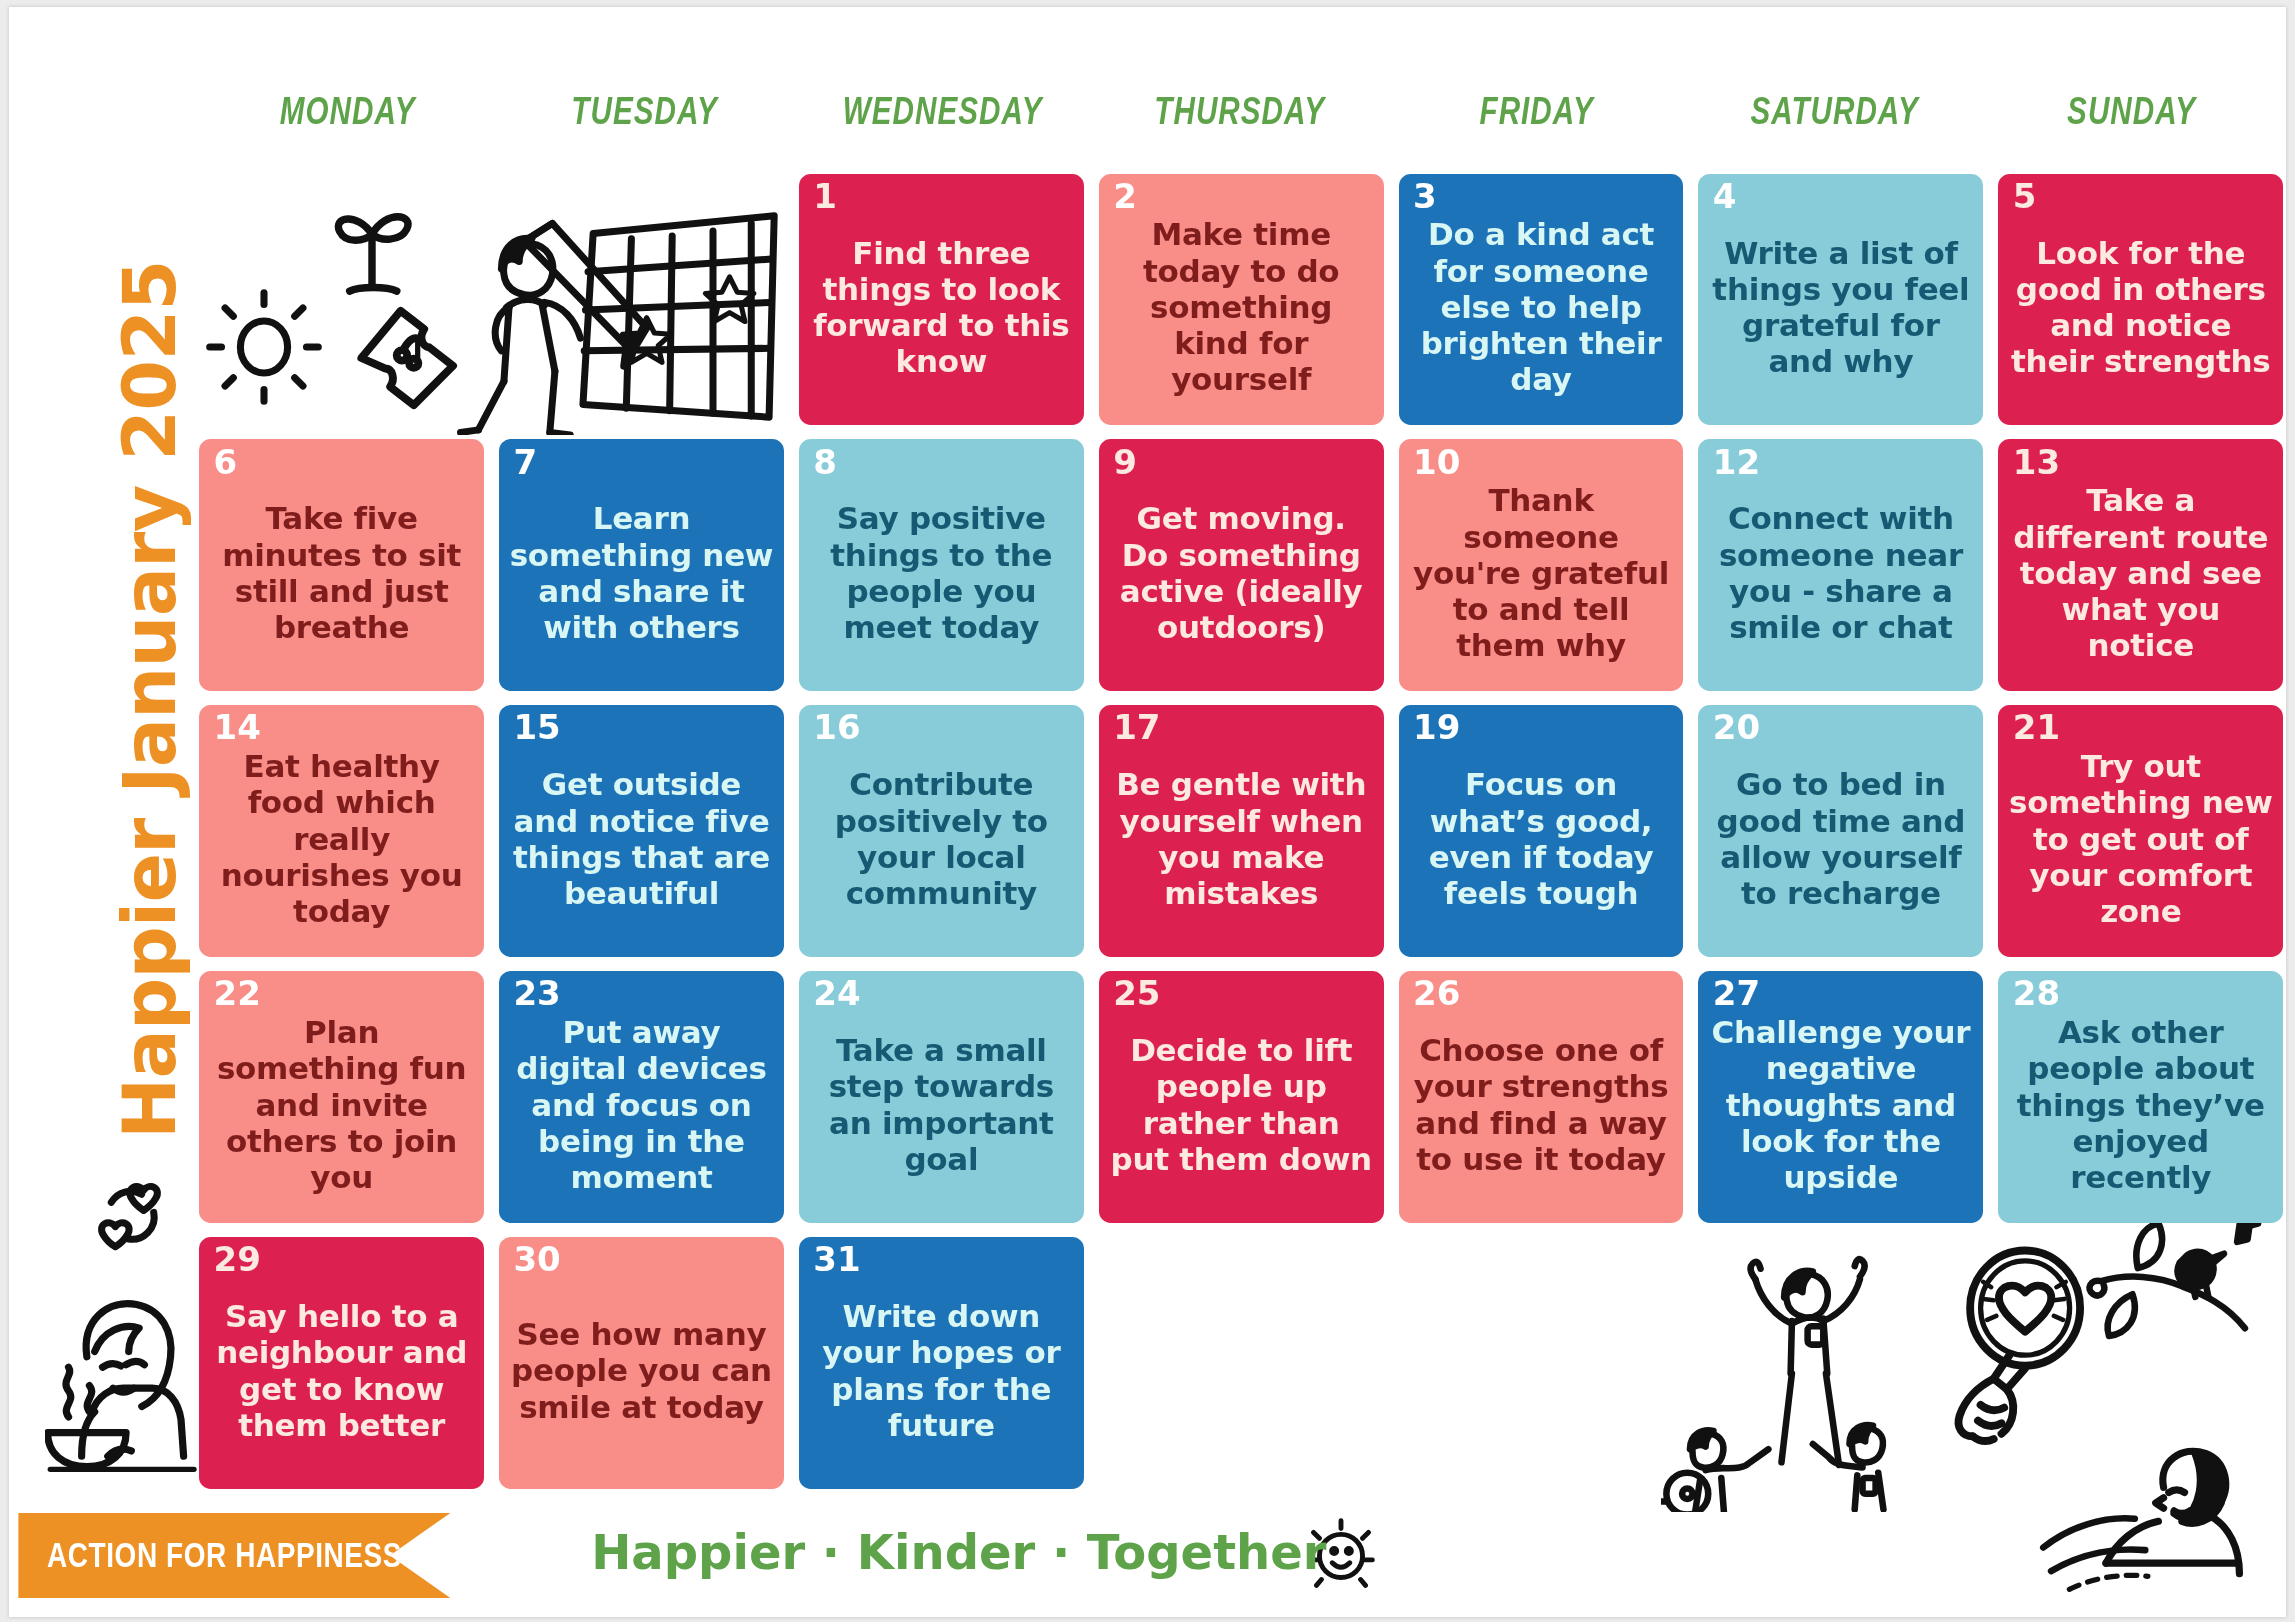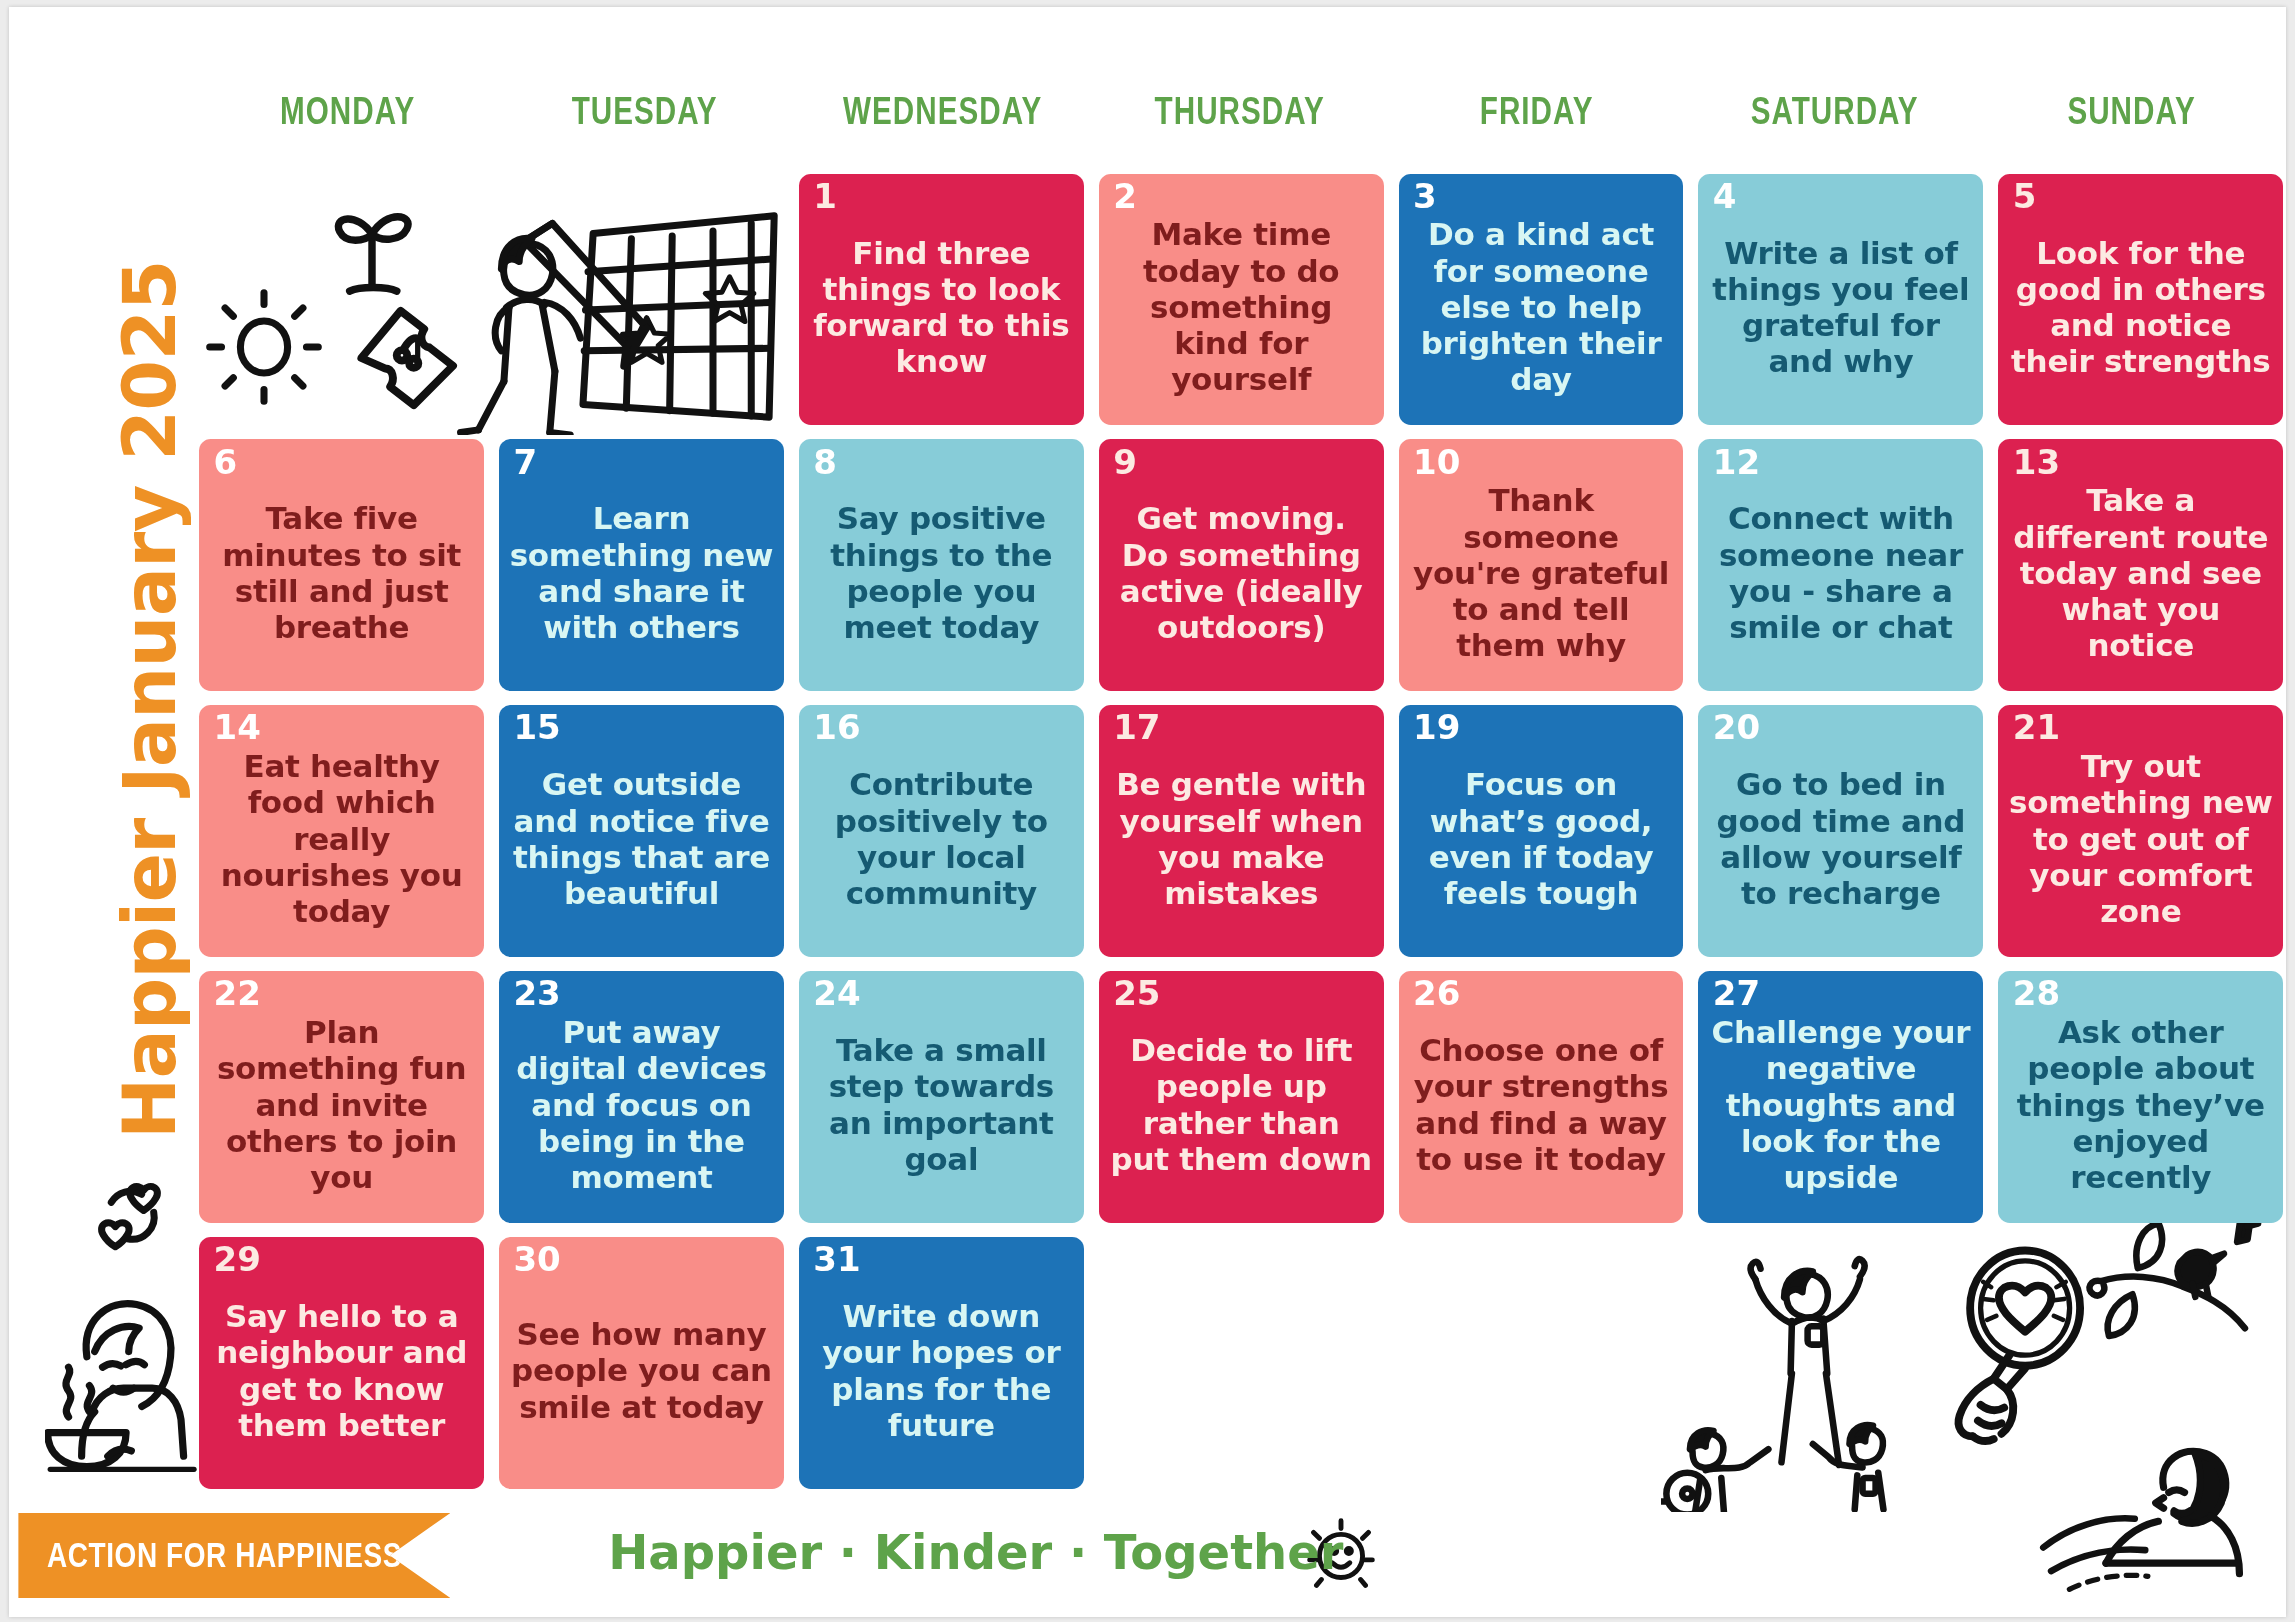--- a/index.html
+++ b/index.html
@@ -30,21 +30,21 @@
     font-size:73px;
     font-weight:bold;
     letter-spacing:-0.7px;
     color:#EE9125;
     font-family:"DejaVu Sans", sans-serif;
   }
 
   
   #dayheads{
     position:absolute;left:190px;top:75px;width:2081px;height:59px;
-    display:grid;grid-template-columns:repeat(7,1fr);
+    display:grid;grid-template-columns:repeat(7,1fr);font-style:italic;
   }
   .dayhead{
     text-align:center;
     font-size:38px;
     font-weight:bold;
     color:#5EA34A;
     letter-spacing:1.3px;
     font-family:"Liberation Sans Narrow","Liberation Sans",sans-serif;
     transform:scaleX(.78);
     line-height:59px;
@@ -115,21 +115,20 @@
     color:#fff;font-size:35px;font-weight:bold;letter-spacing:0.7px;
     font-family:"Liberation Sans Narrow","Liberation Sans",sans-serif;
     transform:scaleX(.8);transform-origin:left center;
     margin-left:29px;white-space:nowrap;
   }
   #tagline{
     position:absolute;left:582px;top:25px;
     font-size:48px;font-weight:bold;color:#5EA34A;
     font-family:"DejaVu Sans",sans-serif;
     white-space:nowrap;
-    margin-left:17px;
   }
 
   
   .ill{position:absolute;pointer-events:none;}
   svg{display:block;}
 </style>
 </head>
 <body>
 
 <div id="page">

